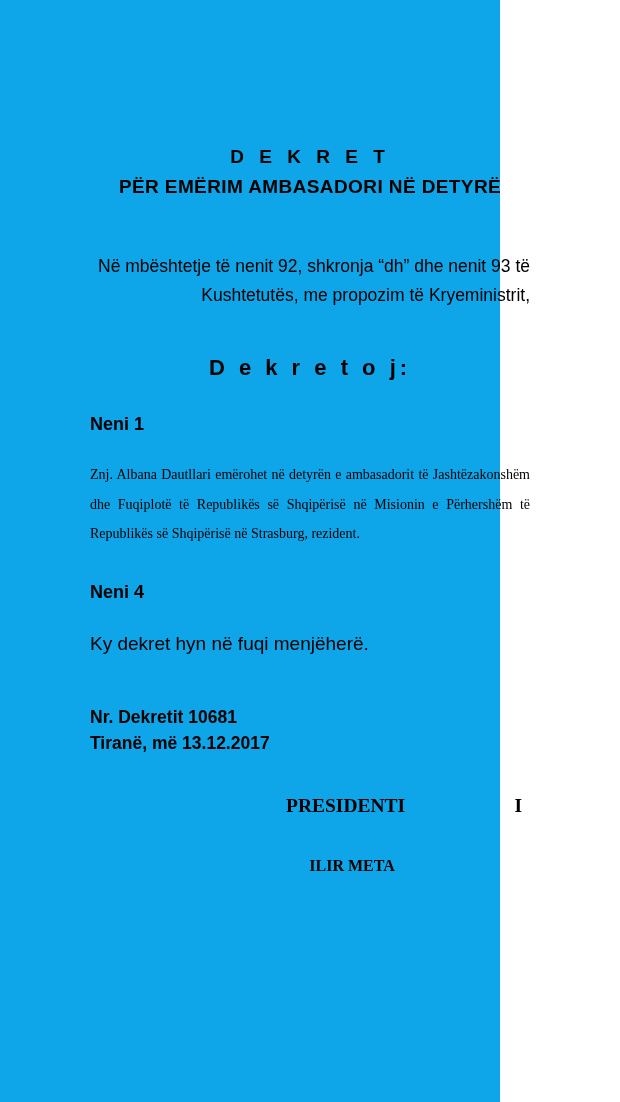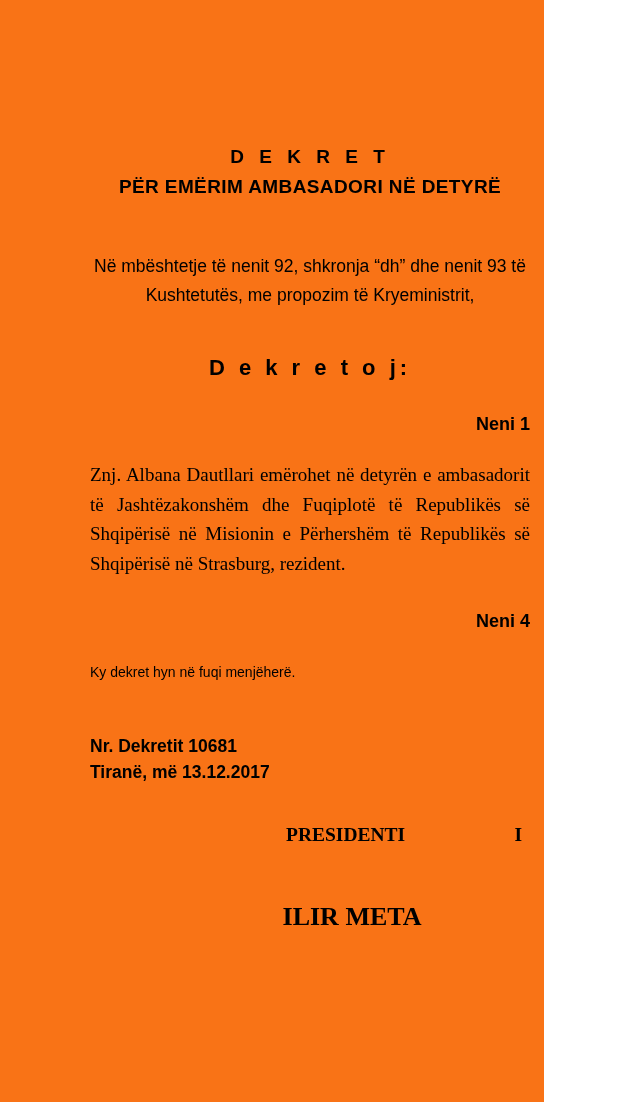--- a/index.html
+++ b/index.html
@@ -12,23 +12,23 @@
     height: 1102px;
     position: relative;
     font-family: "Liberation Serif", serif;
     color: #000000;
     overflow: hidden;
   }
   .page {
     position: absolute;
     left: 0;
     top: 0;
-    width: 544px;
+    width: 500px;
     height: 1102px;
-    background: #f97316;
+    background: #0ea5e9;
   }
   .content {
     position: absolute;
     left: 90px;
     top: 145px;
     width: 440px;
   }
   .title-line-1 {
     text-align: center;
     font-family: "Liberation Sans", sans-serif;
@@ -45,50 +45,50 @@
     font-size: 19px;
     letter-spacing: 0.4px;
     margin: 0;
     line-height: 24px;
   }
   .para {
     font-family: "Liberation Sans", sans-serif;
     font-size: 17.5px;
     line-height: 29px;
     margin: 0;
-    text-align: center;
+    text-align: right;
   }
   .block-intro {
     margin-top: 53px;
   }
   .dekretoj {
     text-align: center;
     font-family: "Liberation Sans", sans-serif;
     font-weight: bold;
     font-size: 22px;
     letter-spacing: 4px;
     margin-top: 45px;
   }
   .neni {
-    text-align: right;
+    text-align: left;
     font-family: "Liberation Sans", sans-serif;
     font-weight: bold;
     font-size: 18px;
     margin-top: 33px;
   }
   .body-justify {
     font-family: "Liberation Serif", serif;
-    font-size: 19px;
+    font-size: 14px;
     line-height: 29.5px;
     text-align: justify;
     margin-top: 25px;
   }
   .simple-para {
     font-family: "Liberation Sans", sans-serif;
-    font-size: 14px;
+    font-size: 19px;
     line-height: 29px;
     margin-top: 26px;
   }
   .meta {
     font-family: "Liberation Sans", sans-serif;
     font-weight: bold;
     font-size: 17.5px;
     line-height: 26px;
     margin-top: 46px;
   }
@@ -109,24 +109,24 @@
   }
   .sig-i {
     display: inline-block;
     margin-left: auto;
     padding-right: 8px;
   }
   .sig-republikes {
     display: block;
   }
   .signer {
-    margin-top: 52px;
+    margin-top: 36px;
     font-family: "Liberation Serif", serif;
     font-weight: bold;
-    font-size: 26px;
+    font-size: 16px;
     text-align: center;
     padding-left: 84px;
   }
 </style>
 </head>
 <body>
 
 <div class="page">
   <div class="content">
 

